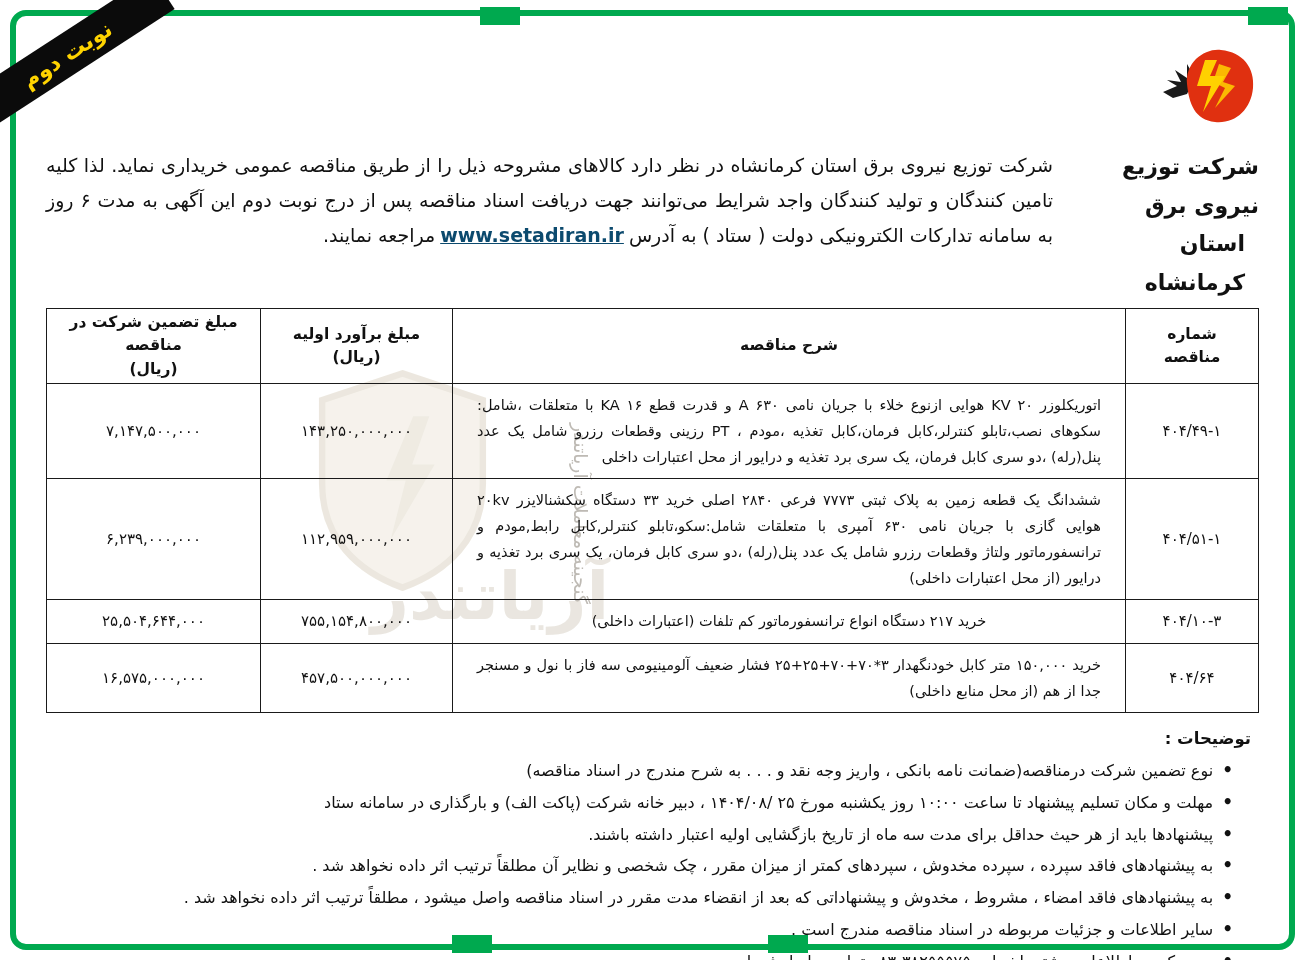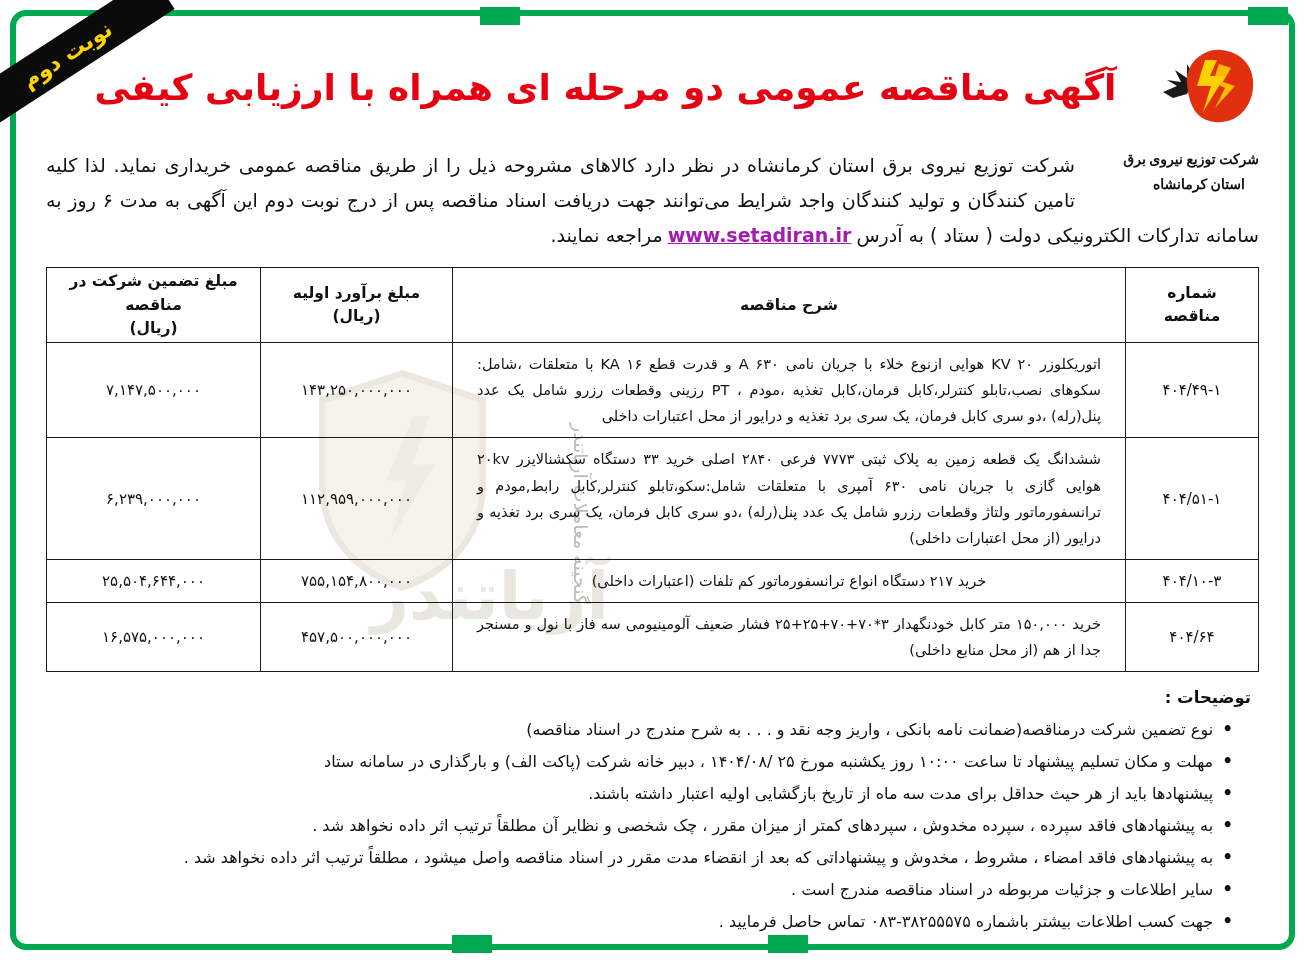--- a/index.html
+++ b/index.html
@@ -35,30 +35,30 @@
   }
   .logo{width:100px;flex:0 0 auto;margin-left:6px;}
   .title{
     flex:1;text-align:center;
     color:var(--red,#e60012);font-size:36px;font-weight:bold;
     line-height:1.35;
   }
   
   .content{position:relative;z-index:2;padding:10px 46px 0 46px;}
   .company-block{
-    float:right;width:178px;margin:4px 0 6px 6px;
-    font-size:14px;font-weight:bold;text-align:right;line-height:1.75;font-family:Liberation Serif, serif;
+    float:right;width:178px;margin:4px 0 6px 28px;
+    font-size:22px;font-weight:bold;text-align:right;line-height:1.75;
   }
   .company-block div:last-child{padding-right:14px;}
   .intro{
     margin:4px 0 14px 0;
     font-size:19px;line-height:1.85;text-align:justify;
   }
   .url{
-    color:#a21caf;text-decoration:underline;font-weight:600;
+    color:#0c4a6e;text-decoration:underline;font-weight:600;
     direction:ltr;unicode-bidi:embed;margin:4px 5px;
   }
   
   table.tender-table{
     width:100%;border-collapse:collapse;background:transparent;
     font-size:14.5px;table-layout:fixed;
   }
   .tender-table th,.tender-table td{
     border:1.6px solid #1a1a1a;vertical-align:middle;
   }
@@ -130,21 +130,20 @@
 
   <div class="header">
     <div class="logo">
       <svg width="100" height="88" viewBox="0 0 100 88">
         <path d="M6 50 L20 44 L10 38 L24 40 L18 28 L30 36 L30 22 L38 36 L30 52 L16 56 Z" fill="#1a1a1a"></path>
         <path d="M30 42 C28 20 48 6 64 8 C86 10 98 26 96 46 C94 68 78 82 58 80 C38 78 32 62 30 42 Z" fill="#e03010"></path>
         <path d="M48 18 L60 18 L53 34 L68 34 L46 70 L54 44 L40 44 Z" fill="#ffd100"></path>
         <path d="M62 22 L74 26 L66 40 L78 44 L58 66 L68 46 L56 40 Z" fill="#ffd100" opacity="0.85"></path>
       </svg>
     </div>
-    <div class="title">آگهی مناقصه عمومی دو مرحله ای همراه با ارزیابی کیفی</div>
   </div>
 
   <div class="content">
 
     <div class="company-block">
       <div>شرکت توزیع نیروی برق</div>
       <div>استان کرمانشاه</div>
     </div>
 
     <p class="intro"><span>شرکت توزیع نیروی برق استان کرمانشاه در نظر دارد کالاهای مشروحه ذیل را از طریق مناقصه عمومی خریداری نماید. لذا کلیه تامین کنندگان و تولید کنندگان واجد شرایط می‌توانند جهت دریافت اسناد مناقصه پس از درج نوبت دوم این آگهی به مدت ۶ روز به سامانه تدارکات الکترونیکی دولت ( ستاد ) به آدرس</span><a class="url" href="#">www.setadiran.ir</a><span>مراجعه نمایند.</span></p>

